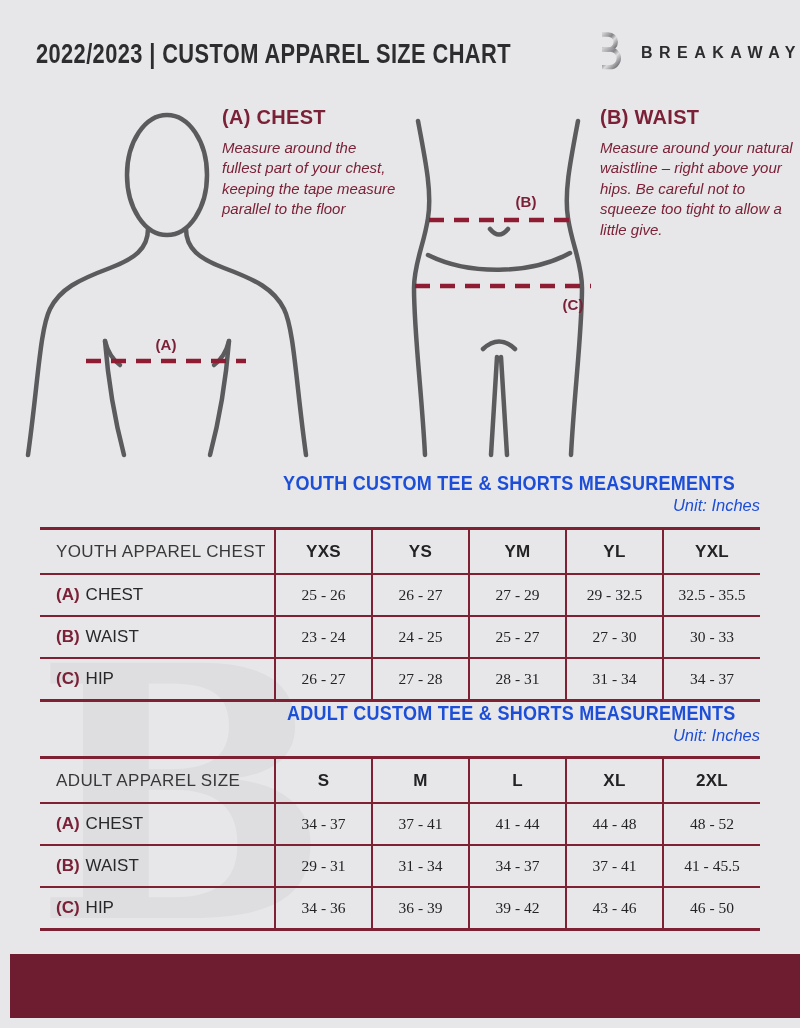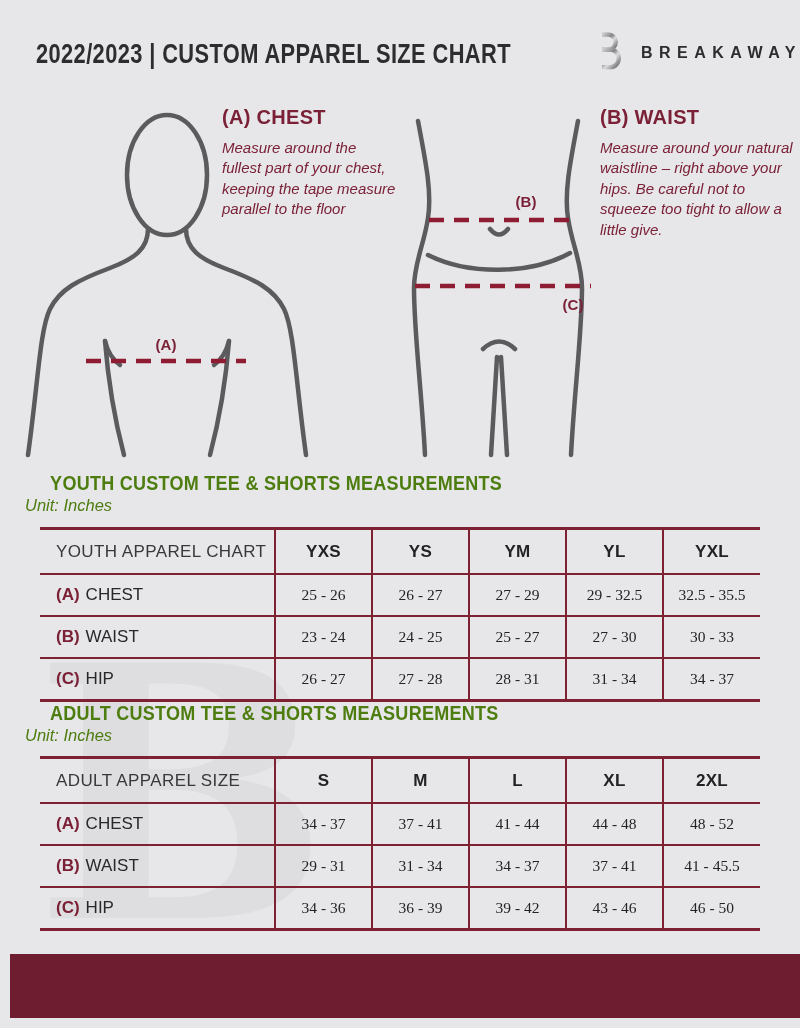--- a/index.html
+++ b/index.html
@@ -24,21 +24,21 @@
   #fig-torso{left:20px; top:103px;}
   #fig-hips{left:398px; top:103px;}
   
   .instr{position:absolute; color:#7b2137;}
   #instr-a{left:222px; top:106px; width:176px;}
   #instr-b{left:600px; top:106px; width:194px;}
   #instr-c{left:600px; top:283px; width:194px;}
   .instr h2{margin:0; font-size:20px; font-weight:800; letter-spacing:0.3px; color:#7b2137;}
   .instr p{margin:9px 0 0; font-style:italic; font-size:15px; line-height:1.36; white-space:pre-line;}
   
-  .section-head{position:absolute; left:25px; width:720px; text-align:left; color:#4d7c0f; z-index:2;}
+  .section-head{position:absolute; left:40px; width:720px; text-align:right; color:#1d4ed8; z-index:2;}
   #youth-head{top:472px;}
   #adult-head{top:702px;}
   .section-title{display:inline-block; font-size:20px; font-weight:bold; letter-spacing:0.3px;
                  transform:scaleX(0.9); transform-origin:center;}
   .section-unit{font-size:16.5px; font-style:italic; font-weight:500; margin-top:1px;}
   
   .size-table{
     position:absolute; left:40px; width:720px; z-index:2;
     border-collapse:collapse; table-layout:fixed;
     border-top:3px solid #7d2133; border-bottom:3px solid #7d2133;
@@ -140,21 +140,21 @@
     <colgroup>
       <col style="width:235px">
         <col style="width:97px">
         <col style="width:97px">
       <col style="width:97px">
         <col style="width:97px">
         <col style="width:97px">
     </colgroup>
     <thead>
       <tr>
-        <th class="col-label">YOUTH APPAREL CHART</th>
+        <th class="col-label">YOUTH APPAREL CHEST</th>
         <th class="size-code">YXS</th>
         <th class="size-code">YS</th>
         <th class="size-code">YM</th>
         <th class="size-code">YL</th>
         <th class="size-code">YXL</th>
       </tr>
     </thead>
     <tbody>
       <tr>
         <td class="row-label"><span class="row-prefix">(A)</span><span>CHEST</span></td>

